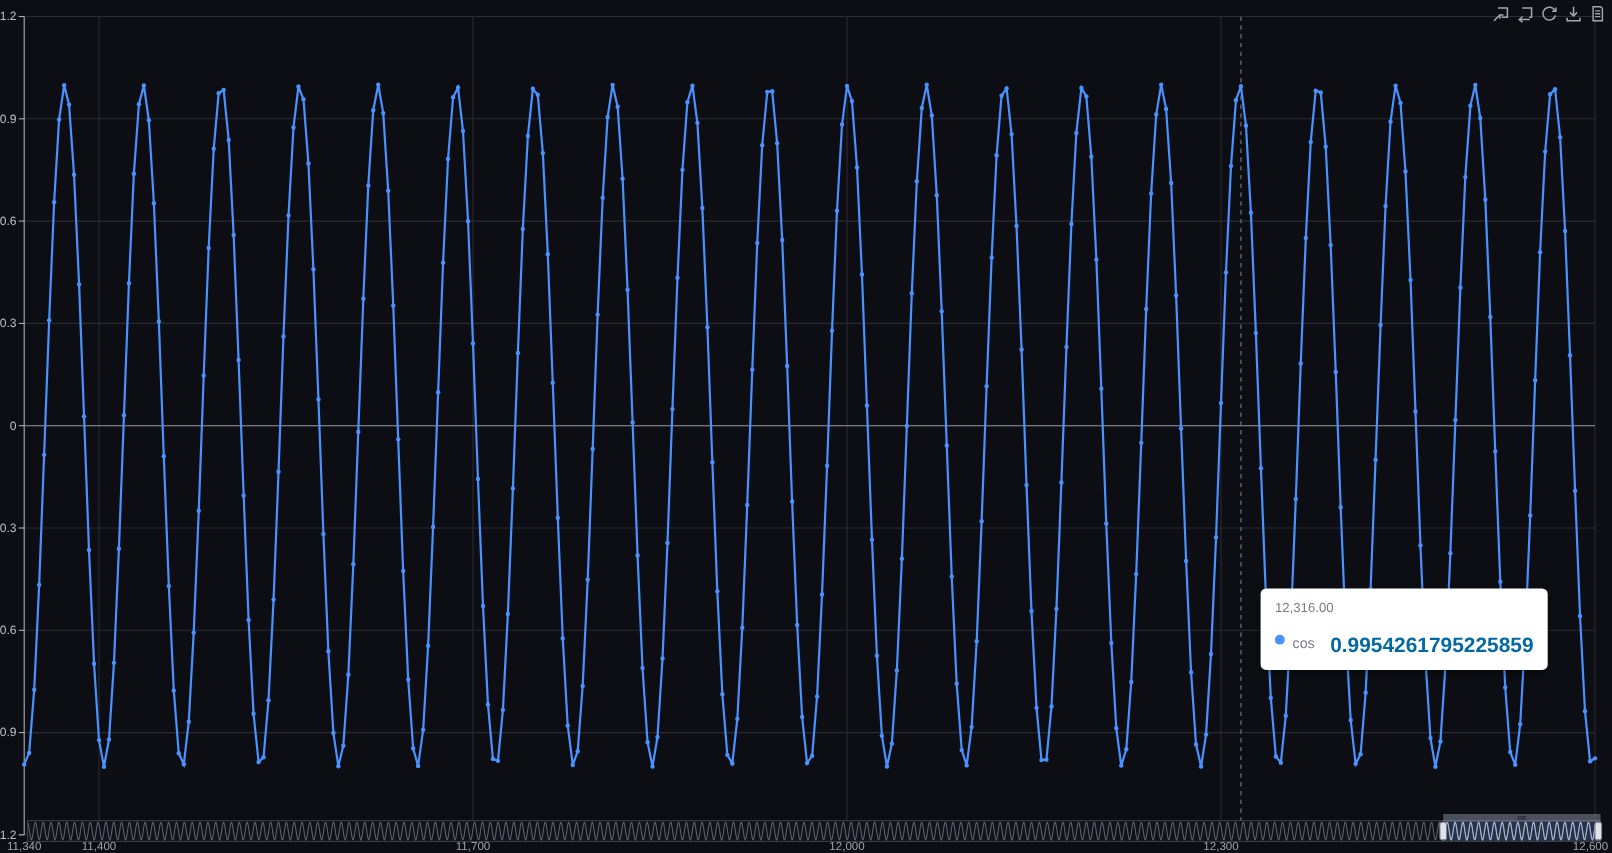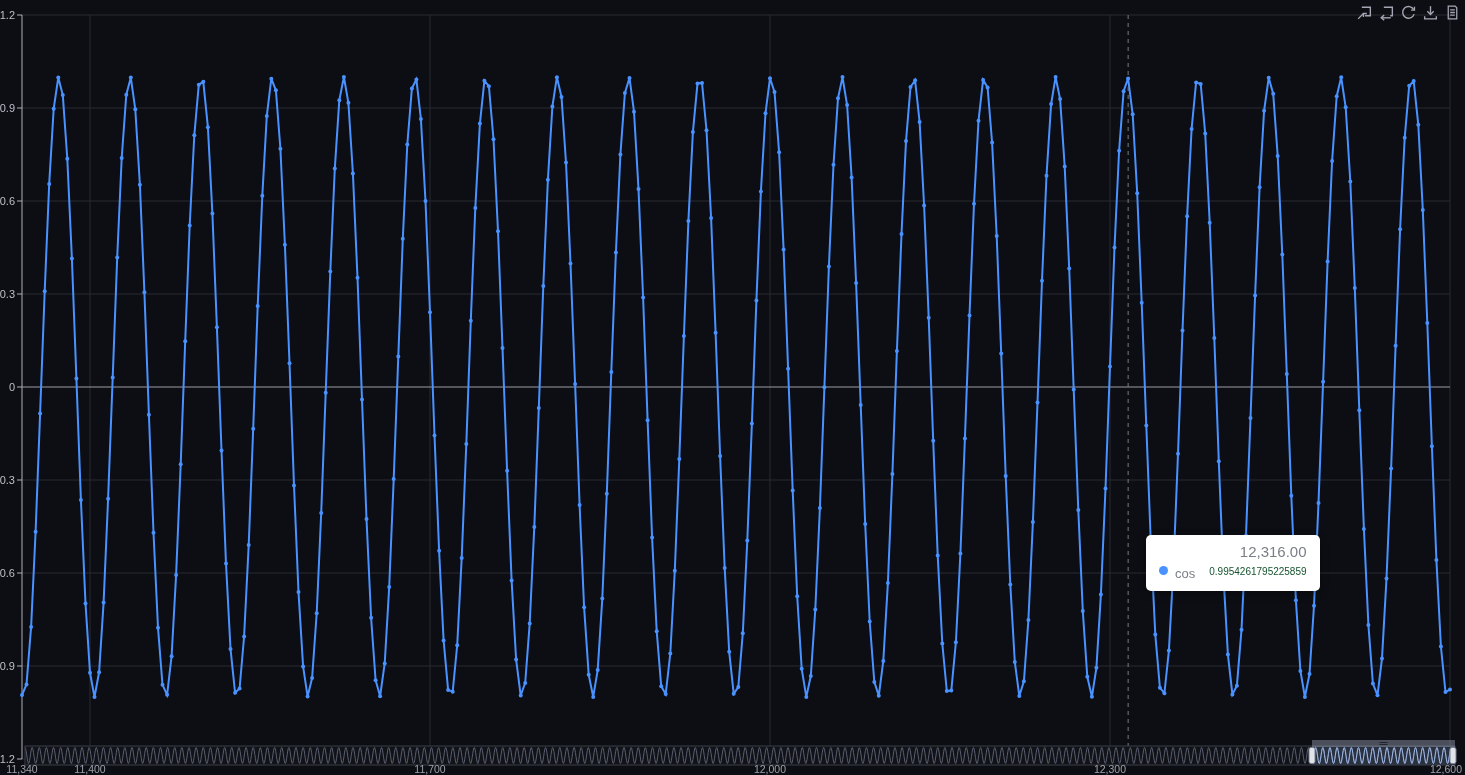--- a/index.html
+++ b/index.html
@@ -4,25 +4,25 @@
 <style>
   html,body{margin:0;padding:0;background:#0d0e13;width:1465px;height:775px;overflow:hidden;
             font-family:"Liberation Sans",sans-serif;}
   #app{position:relative;width:1465px;height:775px;background:#0d0e13;}
   #main-svg{position:absolute;left:0;top:0;}
   .toolbox{position:absolute;top:4px;right:4px;display:flex;gap:5px;z-index:5;}
   .tool-btn{width:17px;height:17px;padding:0;border:none;background:transparent;cursor:pointer;}
   .tool-btn svg{display:block;}
   .tooltip{position:absolute;left:1146px;top:535px;background:#ffffff;border-radius:5px;
            padding:9px 13px 10px 13px;box-shadow:0 2px 8px rgba(0,0,0,0.35);z-index:6;min-width:142px;}
-  .tooltip .tt-x{font-size:15px;color:#7b7e86;line-height:16px;margin-bottom:6px;text-align:right;}
+  .tooltip .tt-x{font-size:12px;color:#7b7e86;line-height:16px;margin-bottom:17px;}
   .tooltip .tt-row{display:flex;white-space:nowrap;}
   .tooltip .tt-dot{width:9px;height:9px;border-radius:50%;display:inline-block;margin-right:7px;}
   .tooltip .tt-name{font-size:13px;color:#7b7e86;margin-right:14px;}
-  .tooltip .tt-val{font-size:10px;font-weight:normal;color:#14532d;}
+  .tooltip .tt-val{font-size:19px;font-weight:bold;color:#0369a1;}
 </style>
 </head>
 <body>
 
 <div id="app">
 
   <svg id="main-svg" width="1465" height="775">
     <g id="g-grid">
         <line x1="22" x2="1450" y1="15" y2="15" stroke="#2a2b32" stroke-width="1"></line>
         <line x1="22" x2="1450" y1="108" y2="108" stroke="#2a2b32" stroke-width="1"></line>

